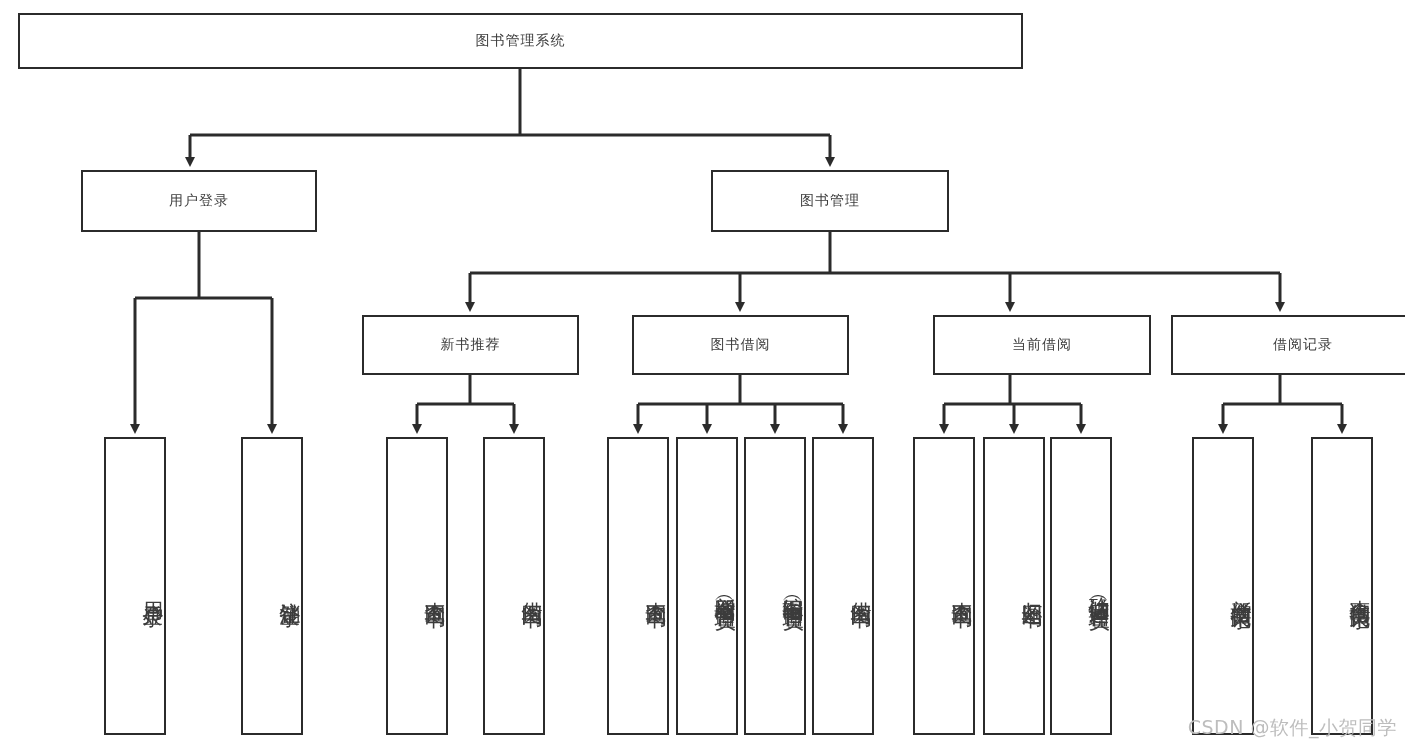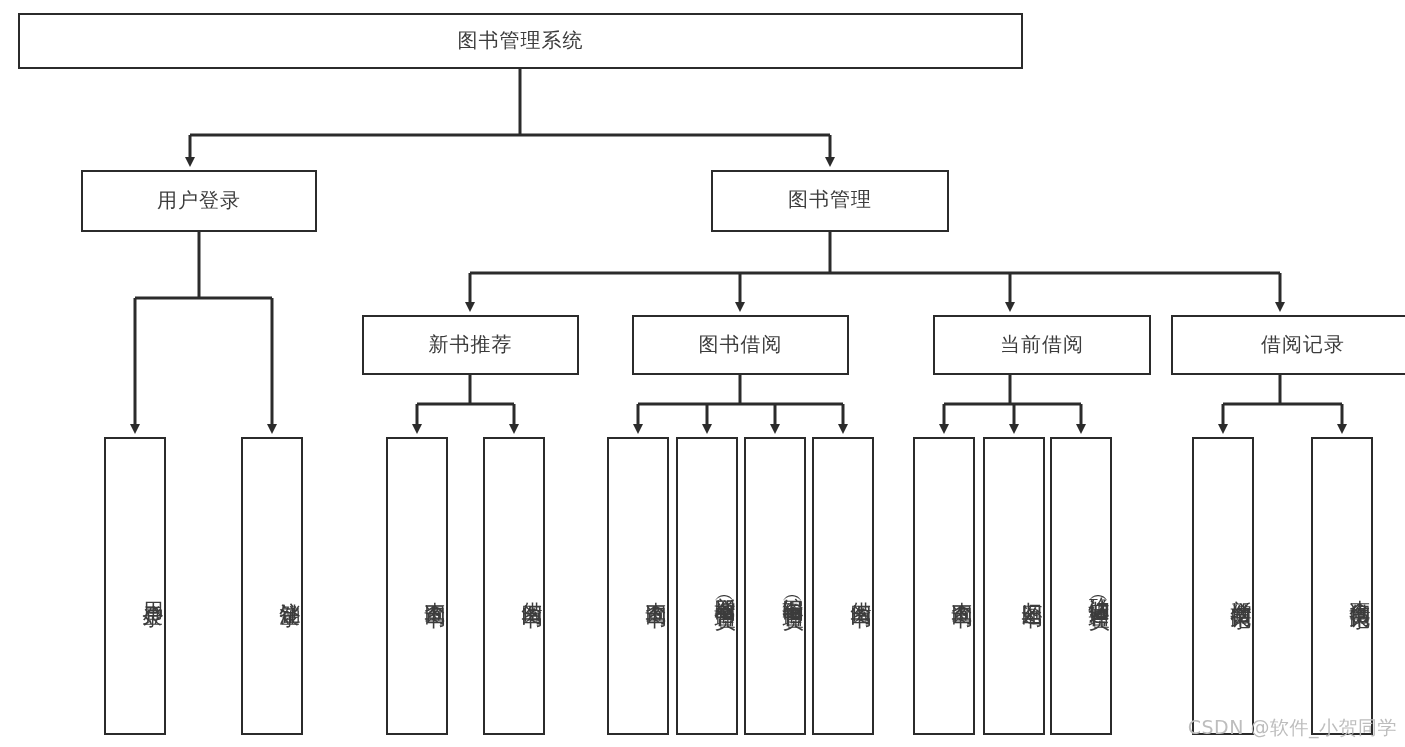--- a/index.html
+++ b/index.html
@@ -29,21 +29,21 @@
     position: absolute;
     box-sizing: border-box;
     background: #ffffff;
     border: 2px solid #2b2b2b;
     display: flex;
     align-items: center;
     justify-content: center;
     color: #3c3c3c;
   }
   .node.h {
-    font-size: 20px;
+    font-size: 14px;
     letter-spacing: 1px;
   }
   .node.v {
     writing-mode: vertical-rl;
     text-orientation: upright;
     font-size: 21px;
     letter-spacing: 2px;
     padding-top: 6px;
     align-items: flex-start;
     justify-content: center;
@@ -118,21 +118,21 @@
     </g>
   </svg>
 
   <div class="node h" id="root" style="left: 18px; top: 13px; width: 1005px; height: 56px;">
     <span class="label">图书管理系统</span>
   </div>
 
   <div class="node h" id="l2-0" style="left: 81px; top: 170px; width: 236px; height: 62px;">
     <span class="label">用户登录</span>
   </div>
-  <div class="node h" id="l2-1" style="left: 711px; top: 170px; width: 238px; height: 62px; font-family: Liberation Mono, monospace;">
+  <div class="node h" id="l2-1" style="left: 711px; top: 170px; width: 238px; height: 62px;">
     <span class="label">图书管理</span>
   </div>
 
   <div class="node h" id="l3-0" style="left: 362px; top: 315px; width: 217px; height: 60px;">
     <span class="label">新书推荐</span>
   </div>
   <div class="node h" id="l3-1" style="left: 632px; top: 315px; width: 217px; height: 60px;">
     <span class="label">图书借阅</span>
   </div>
   <div class="node h" id="l3-2" style="left: 901px; top: 315px; width: 218px; height: 60px; margin-left: 32px;">

